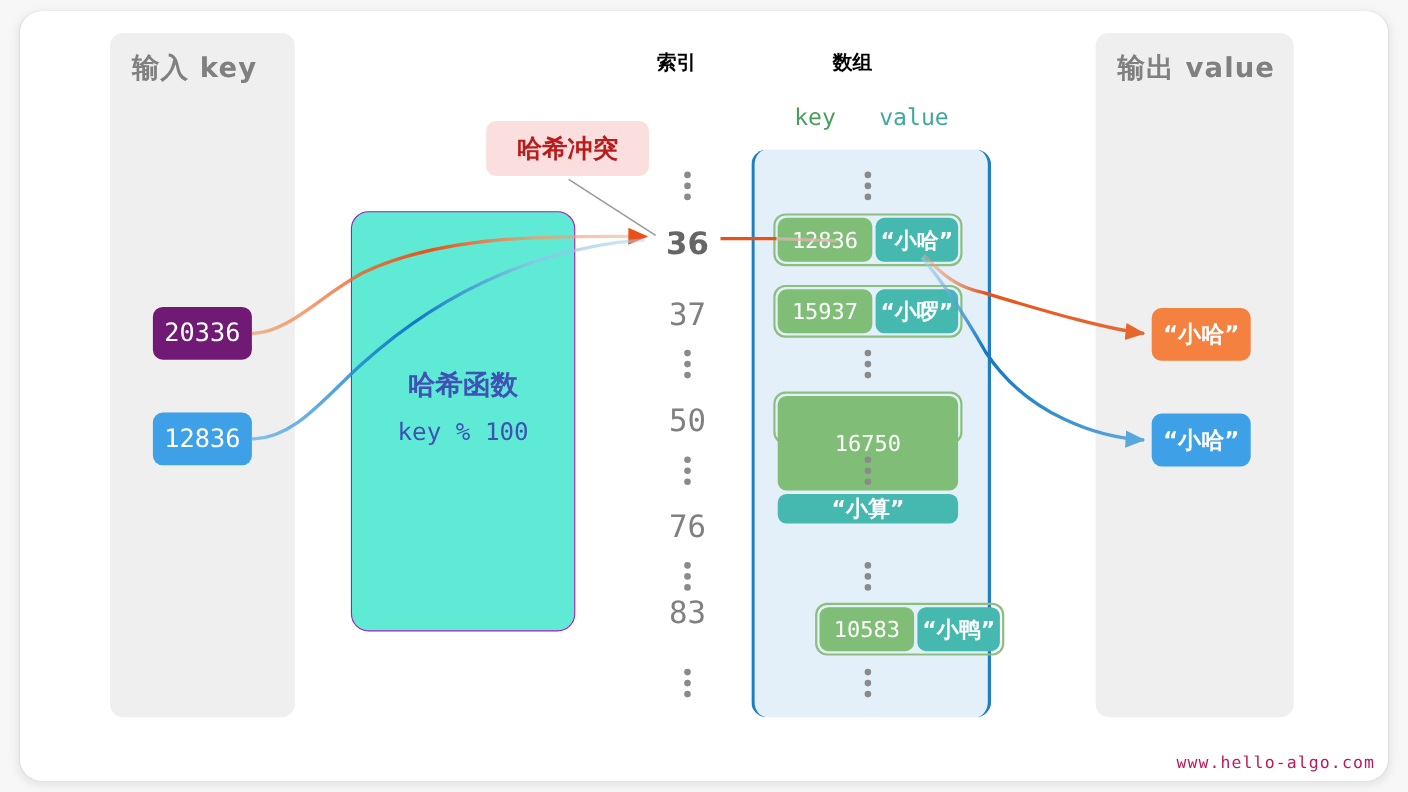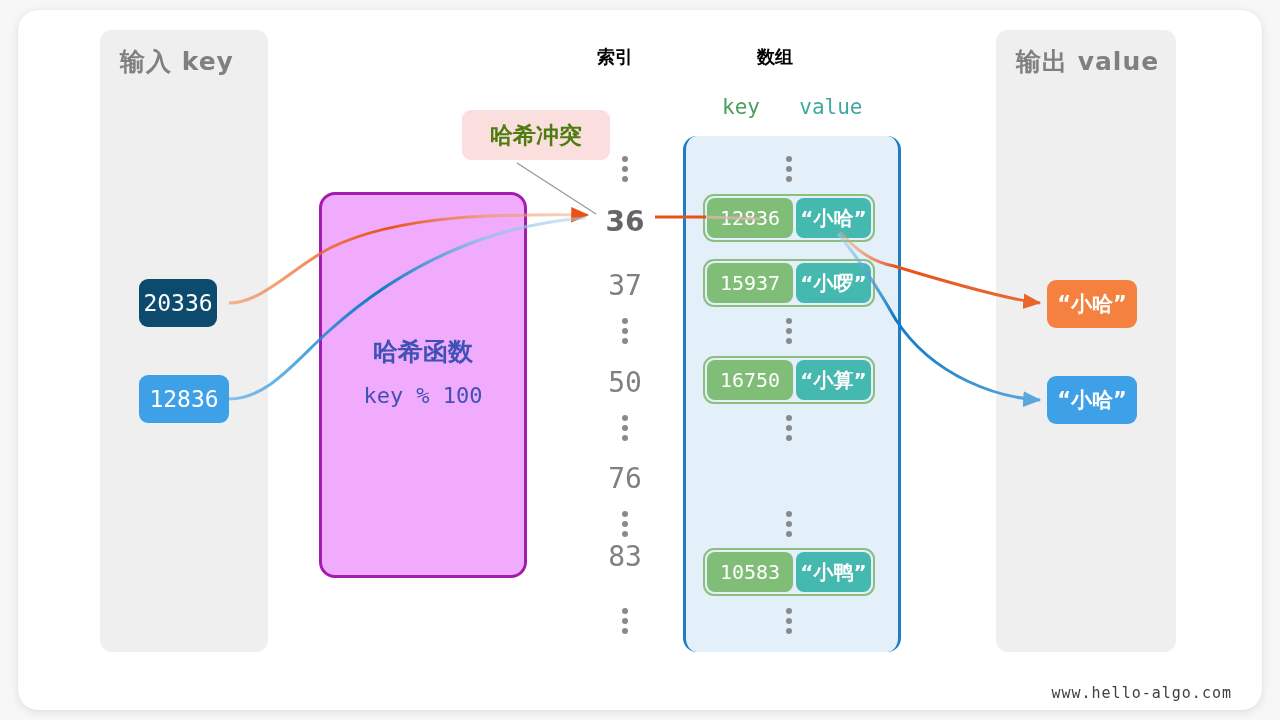--- a/index.html
+++ b/index.html
@@ -35,36 +35,36 @@
   .kv-head .v{color:#3fa8a0;}
 
   .keybox{
     position:absolute;border-radius:9px;display:flex;align-items:center;
     justify-content:center;color:#ffffff;font-size:23px;
     font-family:"DejaVu Sans Mono","Liberation Mono",monospace;
   }
 
   .hashbox{
     position:absolute;left:319px;top:192px;width:202px;height:380px;
-    background:#f0abfc;border:3px solid #a21caf;border-radius:16px;
+    background:#5eead4;border:1px solid #a21caf;border-radius:16px;
   }
   .hash-title{
     position:absolute;left:0;right:0;top:140px;text-align:center;
     font-size:25px;font-weight:bold;color:#3f51b5;
   }
   .hash-sub{
     position:absolute;left:0;right:0;top:188px;text-align:center;
     font-size:22px;color:#3f51b5;
     font-family:"DejaVu Sans Mono","Liberation Mono",monospace;
   }
 
   .collision{
-    position:absolute;left:462px;top:110px;width:148px;height:50px;
+    position:absolute;left:442px;top:110px;width:148px;height:50px;
     background:#fbdede;border-radius:9px;display:flex;align-items:center;
-    justify-content:center;color:#4d7c0f;font-weight:bold;font-size:23px;
+    justify-content:center;color:#b91c1c;font-weight:bold;font-size:23px;
   }
 
   .arraybox{
     position:absolute;left:683px;top:136px;width:212px;height:516px;
     background:#e3f0fa;
     border-left:3px solid #1f7ec2;border-right:3px solid #1f7ec2;
     border-radius:14px;
   }
 
   .idx{
@@ -88,34 +88,34 @@
   }
   .pair .cellk{
     flex:0 0 86px;background:#80bd76;font-size:20px;
     font-family:"DejaVu Sans Mono","Liberation Mono",monospace;
   }
   .pair .cellv{
     flex:1 1 auto;background:#45b8b0;font-size:20px;font-weight:bold;
   }
 
   .watermark{
-    position:absolute;right:48px;bottom:18px;color:#404040;font-size:15px;
+    position:absolute;right:30px;bottom:18px;color:#be185d;font-size:15px;
     font-family:"DejaVu Sans Mono","Liberation Mono",monospace;letter-spacing:1px;
   }
 </style>
 </head>
 <body>
 
 <div id="stage">
   <div id="card"></div>
 
   <div class="panel" style="left:100px;top:30px;width:168px;height:622px;"></div>
   <div class="panel-title" style="left:120px;top:45px;">输入 key</div>
 
-  <div class="keybox" style="left:139px;top:279px;width:78px;height:48px;background:#0c4a6e;">
+  <div class="keybox" style="left:139px;top:279px;width:90px;height:48px;background:#701a75;">
     <span>20336</span>
   </div>
   <div class="keybox" style="left:139px;top:375px;width:90px;height:48px;background:#3ea1e8;">
     <span>12836</span>
   </div>
 
   <div class="hashbox">
     <div class="hash-title">哈希函数</div>
     <div class="hash-sub">key % 100</div>
   </div>
@@ -180,39 +180,39 @@
     <div class="cellk">15937</div>
     <div class="cellv">“小啰”</div>
   </div>
 
   <div class="dots" style="left:779px;top:318px;">
     <i></i>
       <i></i>
       <i></i>
     </div>
 
-  <div class="pair" style="top:356px;">
+  <div class="pair" style="top:356px;flex-direction:column;">
     <div class="cellk">16750</div>
     <div class="cellv">“小算”</div>
   </div>
 
   <div class="dots" style="left:779px;top:415px;">
     <i></i>
       <i></i>
       <i></i>
     </div>
 
 
   <div class="dots" style="left:779px;top:511px;">
     <i></i>
       <i></i>
       <i></i>
     </div>
 
-  <div class="pair" style="top:548px;">
+  <div class="pair" style="top:548px;margin-left:38px;">
     <div class="cellk">10583</div>
     <div class="cellv">“小鸭”</div>
   </div>
 
   <div class="dots" style="left:779px;top:608px;">
     <i></i>
       <i></i>
       <i></i>
     </div>
 

